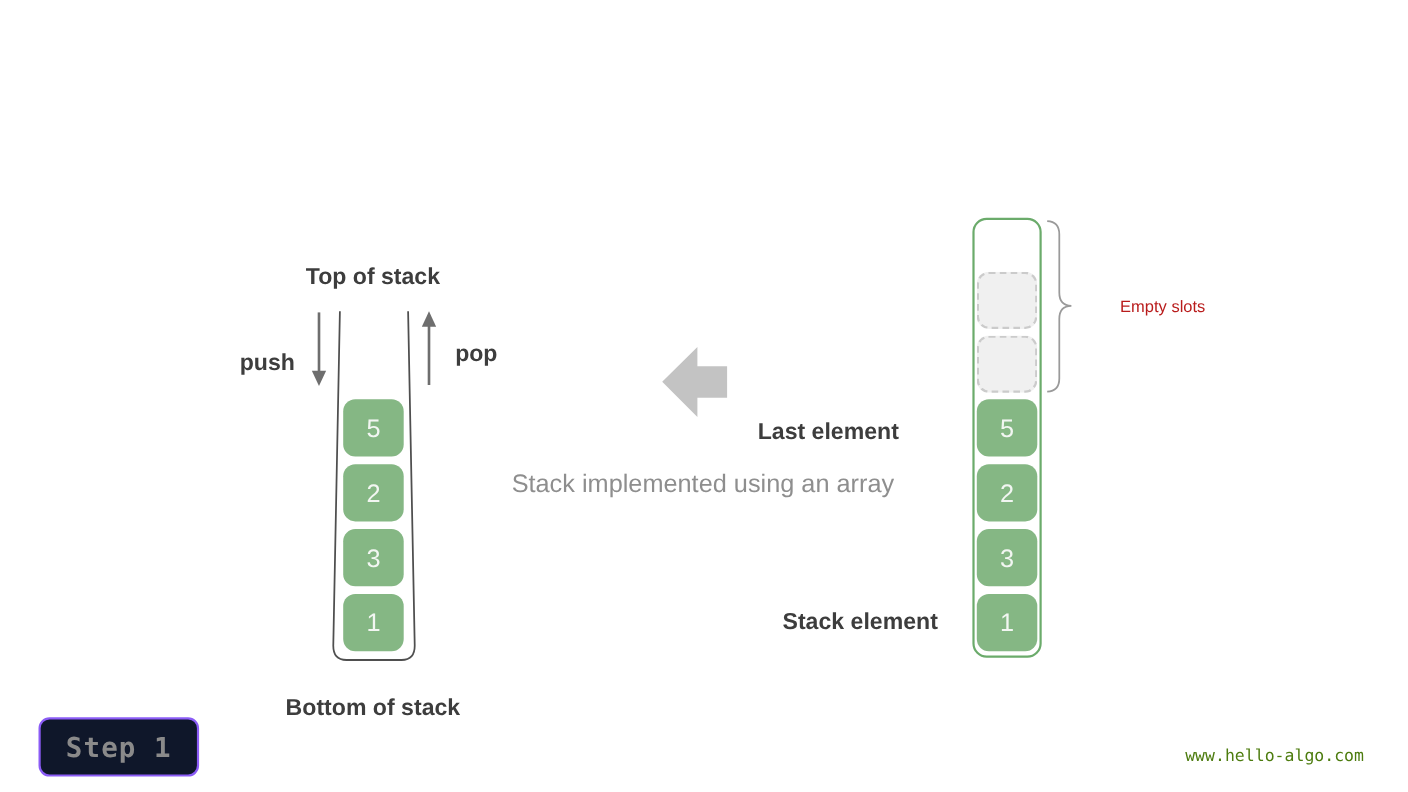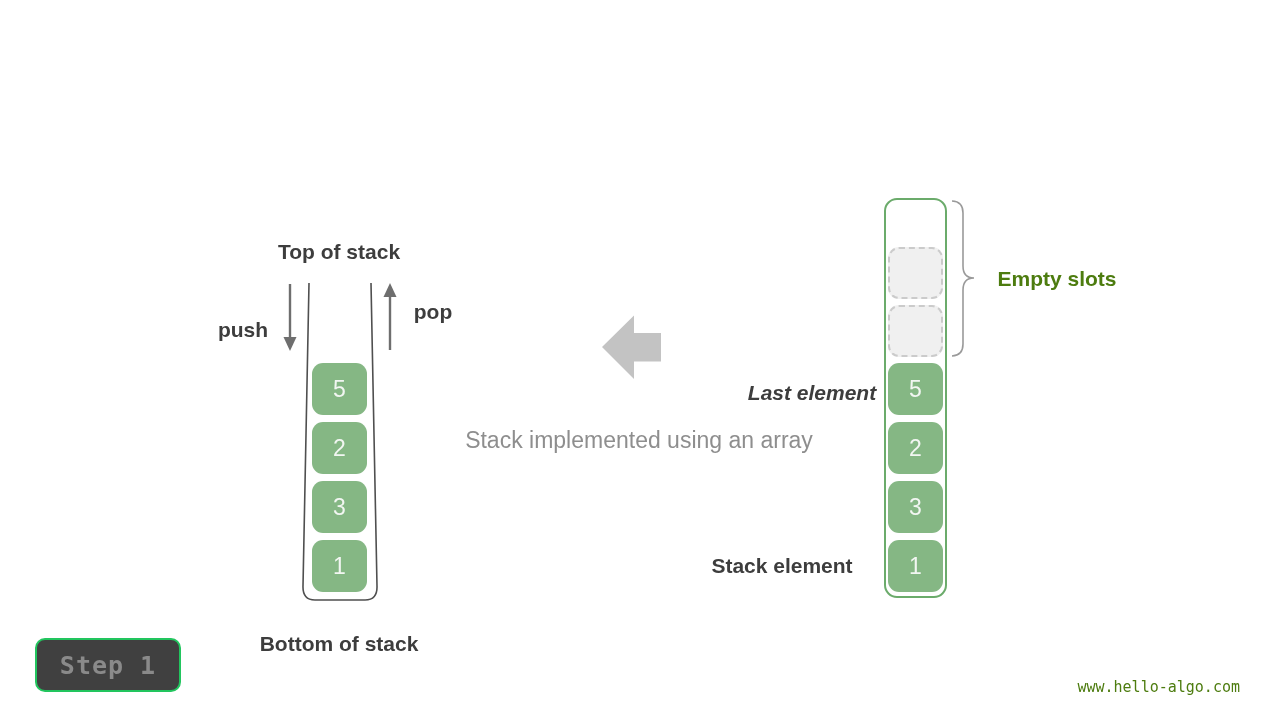--- a/index.html
+++ b/index.html
@@ -13,23 +13,23 @@
   }
   .abs { position: absolute; }
   .center-xy { transform: translate(-50%, -50%); white-space: nowrap; }
 
   .label-dark {
     color: #3d3d3d;
     font-weight: bold;
     font-size: 21px;
   }
   .label-gray-bold {
-    color: #4d7c0f;
-    font-weight: bold;
-    font-size: 21px;
+    color: #b91c1c;
+    font-weight: normal;
+    font-size: 15px;
   }
   .caption {
     color: #8e8e8e;
     font-size: 23px;
     font-weight: normal;
   }
 
   .cell {
     position: absolute;
     width: 55px;
@@ -60,26 +60,26 @@
     width: 63px;
     height: 400px;
     border: 2px solid #6bab6b;
     border-radius: 13px;
     background: #ffffff;
     box-sizing: border-box;
   }
   .step-badge {
     position: absolute;
     left: 35px;
-    top: 638px;
+    top: 652px;
     width: 146px;
     height: 54px;
-    border: 2px solid #22c55e;
+    border: 2px solid #8b5cf6;
     border-radius: 10px;
-    background: #404040;
+    background: #0f172a;
     box-sizing: border-box;
     display: flex;
     align-items: center;
     justify-content: center;
     font-family: "DejaVu Sans Mono", monospace;
     font-weight: bold;
     font-size: 25px;
     color: #8a8a8a;
     letter-spacing: 1px;
   }
@@ -126,21 +126,21 @@
       <circle cx="915" cy="211" r="3.4"></circle>
       <circle cx="915" cy="222" r="3.4"></circle>
       <circle cx="915" cy="233" r="3.4"></circle>
     </g>
   </svg>
 
   <div class="abs center-xy label-dark" style="left:339px; top:252px;">Top of stack</div>
 
   <div class="abs center-xy label-dark" style="left:243px; top:330px;">push</div>
 
-  <div class="abs center-xy label-dark" style="left:433px; top:312px;">pop</div>
+  <div class="abs center-xy label-dark" style="left:433px; top:322px;">pop</div>
 
   <div class="cell" style="left:312px; top:363px;">5</div>
   <div class="cell" style="left:312px; top:422px;">2</div>
   <div class="cell" style="left:312px; top:481px;">3</div>
   <div class="cell" style="left:312px; top:540px;">1</div>
 
   <div class="abs center-xy label-dark" style="left:339px; top:644px;">Bottom of stack</div>
 
   <div class="abs center-xy caption" style="left:639px; top:440px;">Stack implemented using an array</div>
 
@@ -149,21 +149,21 @@
   <div class="empty-slot" style="left:888px; top:247px;"></div>
   <div class="empty-slot" style="left:888px; top:305px;"></div>
 
   <div class="cell" style="left:888px; top:363px;">5</div>
   <div class="cell" style="left:888px; top:422px;">2</div>
   <div class="cell" style="left:888px; top:481px;">3</div>
   <div class="cell" style="left:888px; top:540px;">1</div>
 
   <div class="abs center-xy label-gray-bold" style="left:1057px; top:279px;">Empty slots</div>
 
-  <div class="abs center-xy label-dark" style="left:812px; top:393px;font-style:italic;">Last element</div>
+  <div class="abs center-xy label-dark" style="left:753px; top:393px;">Last element</div>
 
   <div class="abs center-xy label-dark" style="left:782px; top:566px;">Stack element</div>
 
   <div class="step-badge">Step 1</div>
 
   <div class="watermark">www.hello-algo.com</div>
 
 </div>
 
 </body></html>

